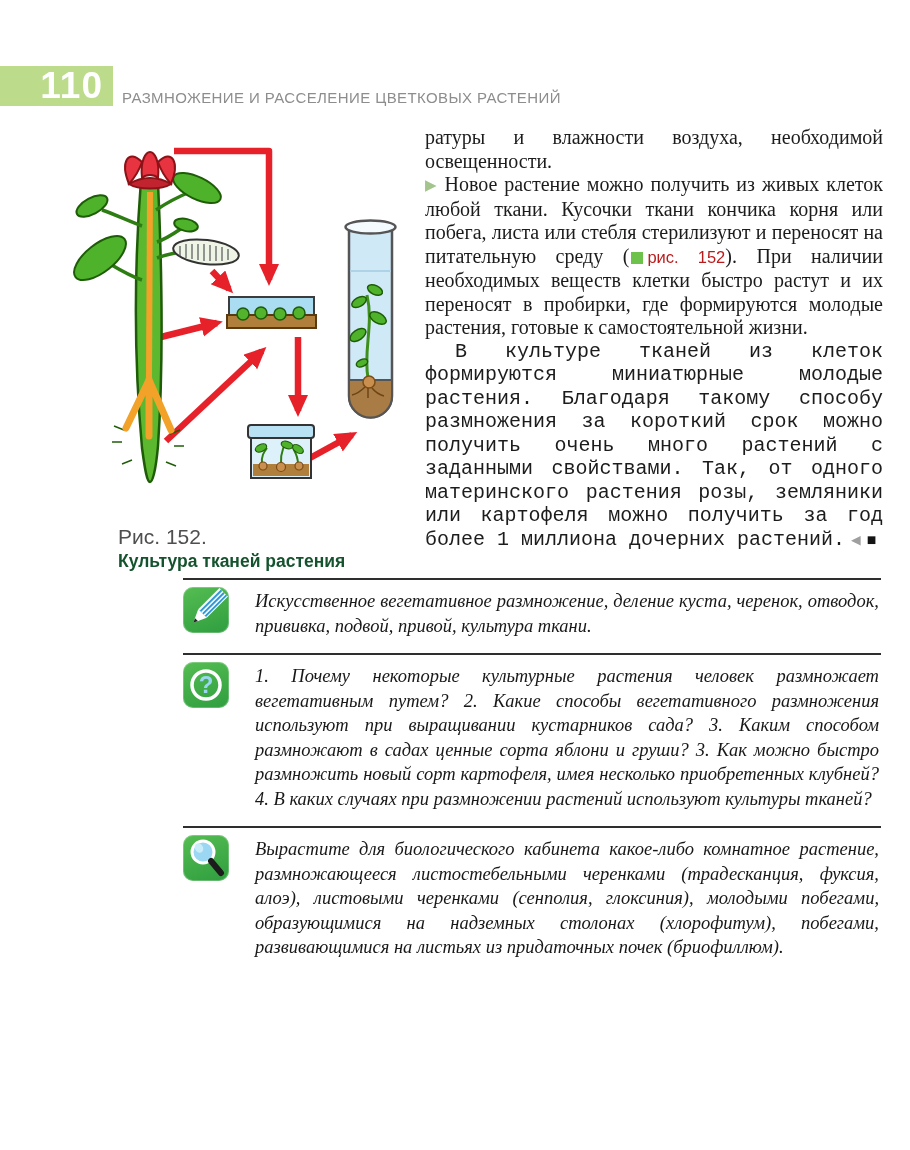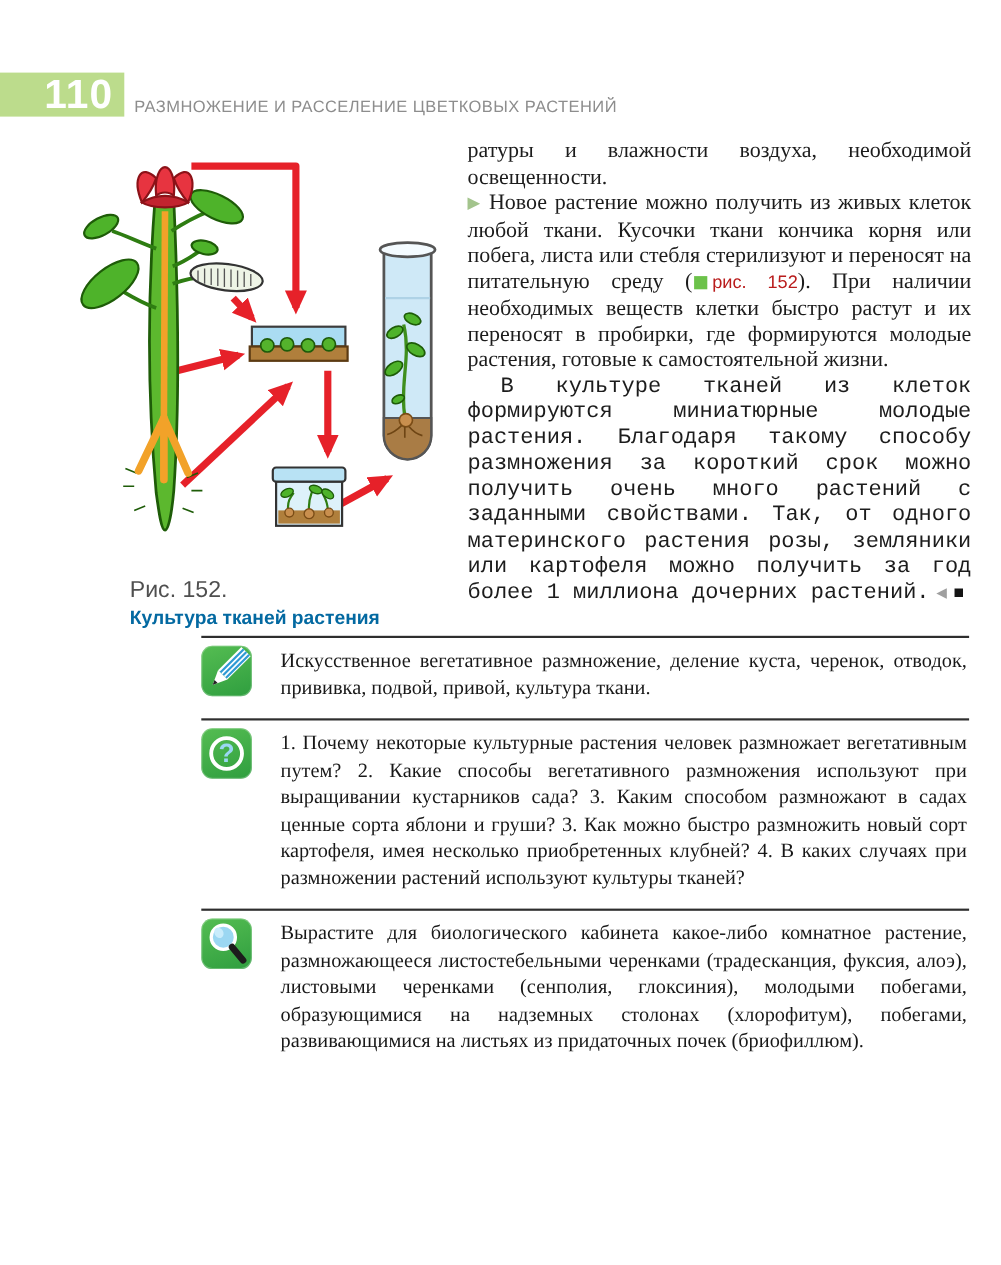--- a/index.html
+++ b/index.html
@@ -11,39 +11,39 @@
                display:flex;align-items:center;justify-content:flex-end;padding-right:10px;box-sizing:border-box;}
   .pagenum{font-family:"Liberation Sans",sans-serif;font-weight:bold;font-size:37px;color:#ffffff;letter-spacing:1px;}
   .header-title{position:absolute;left:122px;top:89px;font-family:"Liberation Sans",sans-serif;
                 font-size:15px;color:#8d8d8d;letter-spacing:0.4px;}
 
   
   .figure{position:absolute;left:62px;top:130px;width:362px;}
   .figure svg{display:block;}
   .fig-caption{margin:10px 0 0 56px;font-family:"Liberation Sans",sans-serif;color:#1a1a1a;}
   .fig-caption .cap-label{display:block;font-size:21px;color:#4f4f4f;margin-bottom:2px;}
-  .fig-caption .cap-title{display:block;font-size:17.5px;font-weight:bold;color:#0369a1;}
+  .fig-caption .cap-title{display:block;font-size:17.5px;font-weight:bold;color:#14532d;}
 
   
   .article{position:absolute;left:425px;top:126px;width:458px;font-size:20px;line-height:23.5px;
            color:#1c1c1c;text-align:justify;}
   .article p{margin:0;}
   .article p.indent{text-indent:30px;font-family:Liberation Mono, monospace;}
   .p-start-marker{color:#a3c48c;font-size:15px;vertical-align:1px;padding-right:6px;}
   .ref-square{display:inline-block;width:12px;height:12px;background:#6cc24a;vertical-align:-1px;margin:0 4px 0 2px;}
   .ref-text{font-family:"Liberation Sans",sans-serif;font-size:16.5px;color:#b91c1c;}
   .end-tri{color:#9f9f9f;font-size:16px;padding-left:6px;}
   .end-sq{color:#141414;font-size:16px;padding-left:6px;}
 
   
   .sections{position:absolute;left:183px;top:578px;width:698px;}
   .section{position:relative;border-top:2.5px solid #2e2e2e;padding:9px 2px 15px 72px;box-sizing:border-box;}
   .section-icon{position:absolute;left:0;top:7px;width:46px;height:46px;border-radius:10px;
                 background:linear-gradient(160deg,#55bd52,#2f9e3f);box-shadow:inset 0 0 0 1px rgba(255,255,255,.25);}
-  .section-text{font-size:18.5px;line-height:24.5px;color:#181818;text-align:justify;}
+  .section-text{font-style:italic;font-size:18.5px;line-height:24.5px;color:#181818;text-align:justify;}
 </style>
 </head>
 <body>
 
 <div class="page">
 
   <div class="pagenum-bar">
     <span class="pagenum">110</span>
   </div>
   <div class="header-title">РАЗМНОЖЕНИЕ И РАССЕЛЕНИЕ ЦВЕТКОВЫХ РАСТЕНИЙ</div>

